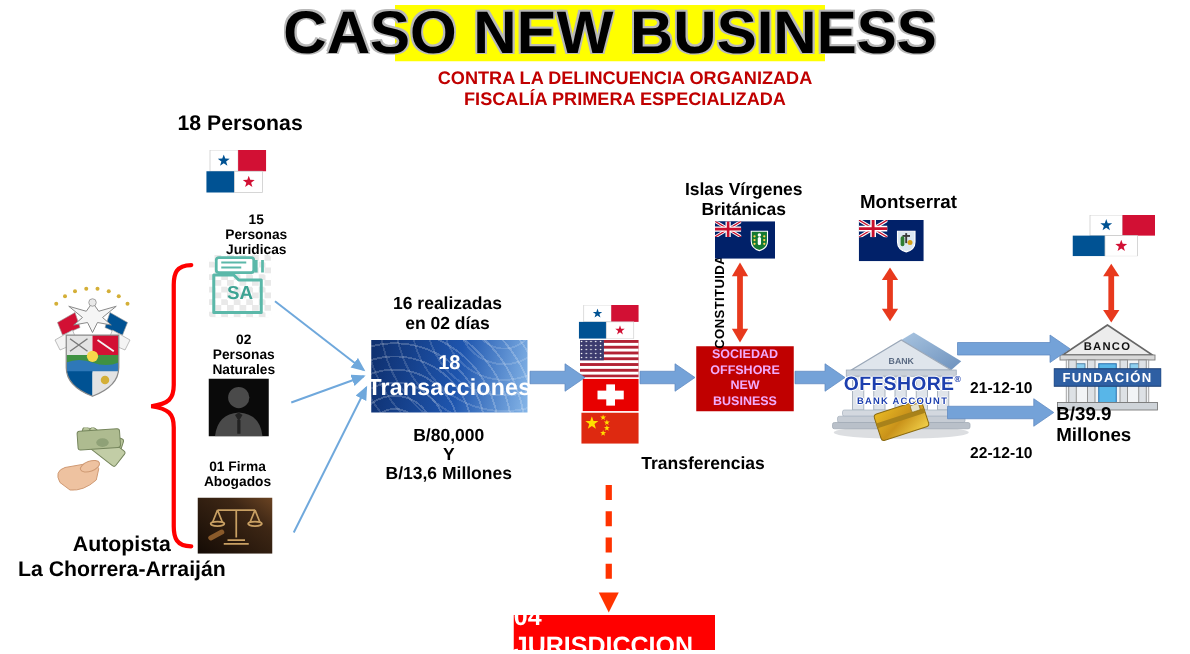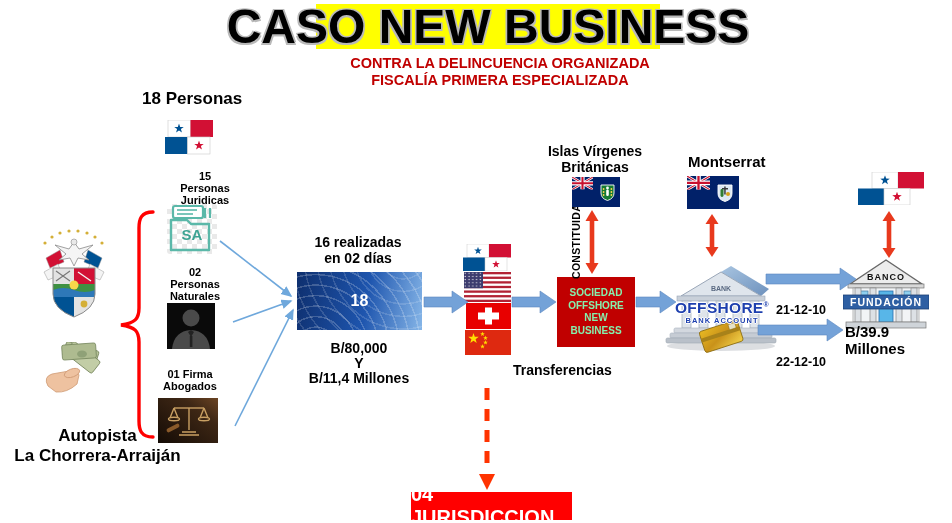--- a/index.html
+++ b/index.html
@@ -30,21 +30,21 @@
 
   .txbox{left:297px;top:272px;width:125px;height:58px;color:#fff;z-index:2;
          background:
            repeating-radial-gradient(circle at 15% 130%, rgba(255,255,255,0) 0 9px, rgba(255,255,255,.20) 9px 10.5px),
            repeating-radial-gradient(circle at 85% -30%, rgba(255,255,255,0) 0 11px, rgba(255,255,255,.14) 11px 12.5px),
            linear-gradient(100deg,#0e2f6e 0%,#1e55ae 55%,#86b6e8 100%);
          display:flex;flex-direction:column;align-items:center;justify-content:center;}
   .txbox .l1{font-size:16px;font-weight:bold;line-height:18px;}
   .txbox .l2{font-size:18.5px;font-weight:bold;line-height:20px;letter-spacing:.2px;}
 
-  .sociedad-box{left:557px;top:277px;width:78px;height:70px;background:#C00000;color:#86efac;z-index:2;
+  .sociedad-box{left:557px;top:277px;width:78px;height:52px;background:#C00000;color:#f0abfc;z-index:2;
                 display:flex;flex-direction:column;align-items:center;justify-content:center;}
   .sociedad-box div{font-size:10px;font-weight:bold;line-height:12.5px;}
   .vtext{left:540px;top:235px;width:74px;height:14px;transform:rotate(-90deg);transform-origin:center;
          font-size:10.5px;font-weight:bold;text-align:center;letter-spacing:.3px;z-index:2;}
 
   .juris-box{left:411px;top:492px;width:161px;height:28px;background:#FF0000;color:#ffffff;z-index:4;
              display:flex;align-items:center;justify-content:center;font-size:20px;font-weight:bold;}
 
   .off-wrap{left:663px;top:256px;width:118px;height:97px;z-index:2;}
   .off-line1{position:absolute;left:0;top:43px;width:118px;text-align:center;font-size:15.5px;font-weight:800;
@@ -257,26 +257,27 @@
     <div>La Chorrera-Arraiján</div>
   </div>
 
   <div class="abs b ctr lbl-md" style="left:300px;top:234px;width:116px;">
     <div>16 realizadas</div>
     <div>en 02 días</div>
   </div>
 
   <div class="abs txbox">
     <div class="l1">18</div>
+    <div class="l2">Transacciones</div>
   </div>
 
   <div class="abs b ctr lbl-md" style="left:298px;top:341px;width:122px;line-height:15px;">
     <div>B/80,000</div>
     <div>Y</div>
-    <div>B/11,4 Millones</div>
+    <div>B/13,6 Millones</div>
   </div>
 
   <svg class="flag" style="left:463px;top:244px;" width="48" height="27" viewBox="0 0 48 27">
     <g transform="translate(4,0)">
         <rect width="22" height="13.5" fill="#fff" stroke="#c9c9c9" stroke-width="0.5"></rect>
       <use href="#star" x="7" y="2.8" width="8" height="8" style="color:#005293"></use>
       <rect x="22" width="22" height="13.5" fill="#d21034"></rect>
       </g>
     <rect y="13.5" width="22" height="13.5" fill="#005293"></rect>
     <rect x="22" y="13.5" width="22" height="13.5" fill="#fff" stroke="#c9c9c9" stroke-width="0.5"></rect>

